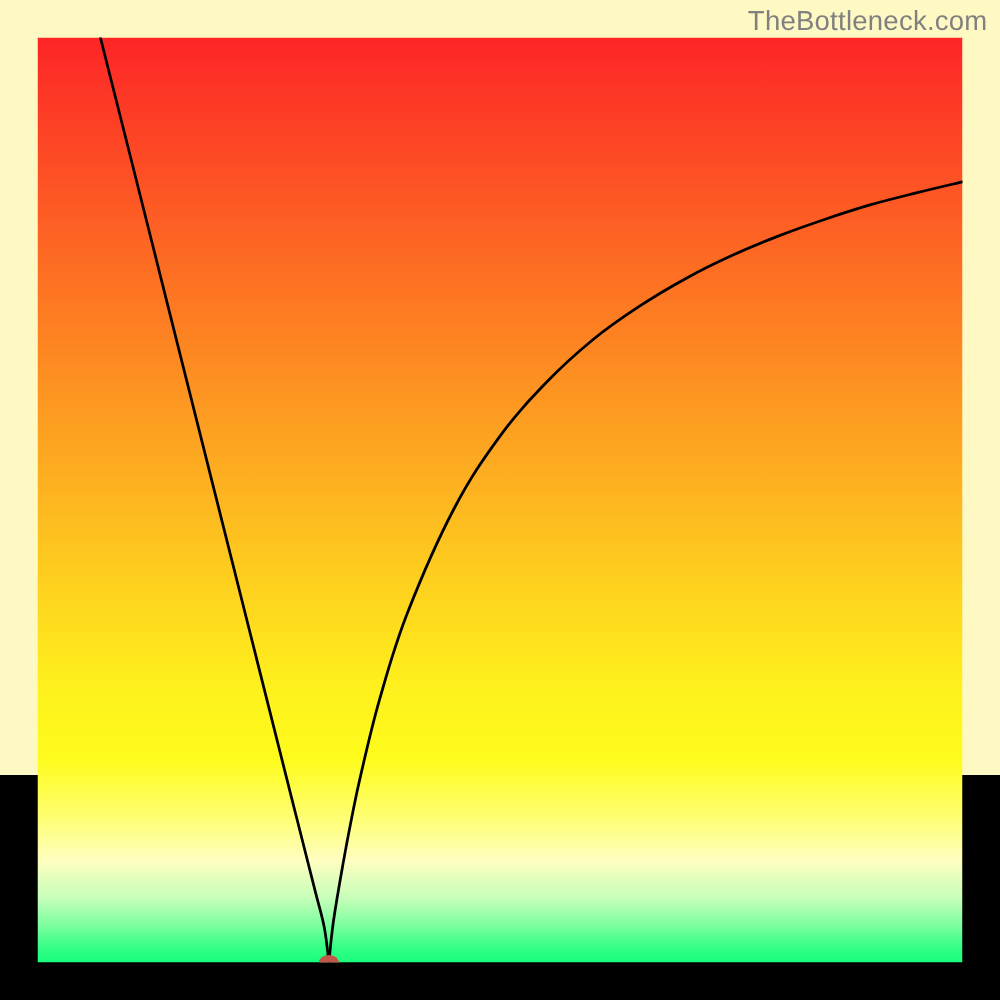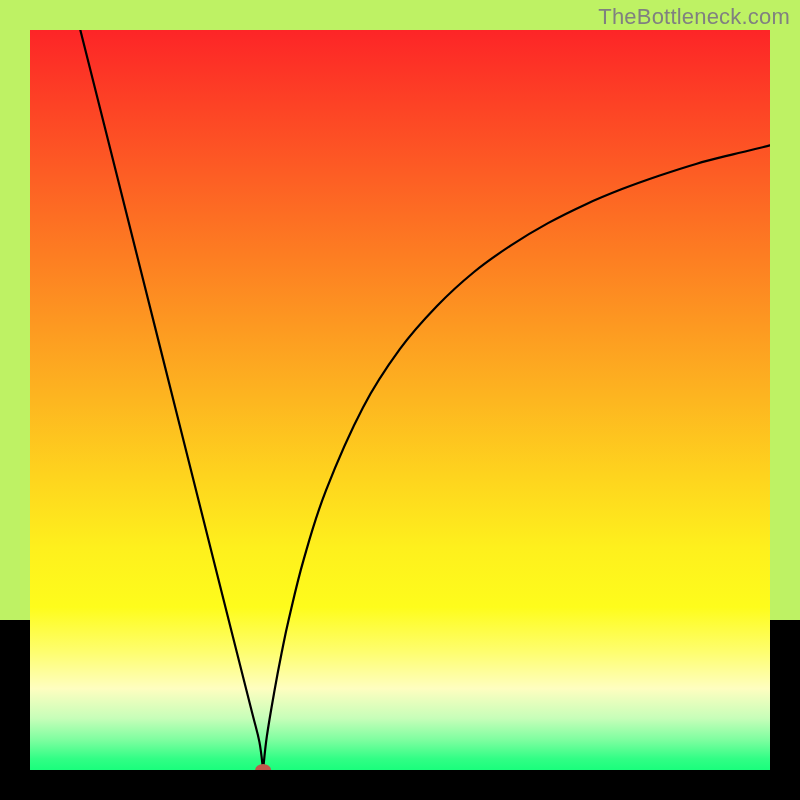--- a/index.html
+++ b/index.html
@@ -9,21 +9,21 @@
     height: 800px;
     background: #000;
     overflow: hidden;
   }
   .frame {
     position: absolute;
     left: 0;
     top: 0;
     width: 800px;
     height: 620px;
-    background: #bef264;
+    background: #fef9c3;
   }
   .plot {
     position: absolute;
     left: 30px;
     top: 30px;
     width: 740px;
     height: 740px;
   }
   .plot svg {
     display: block;

